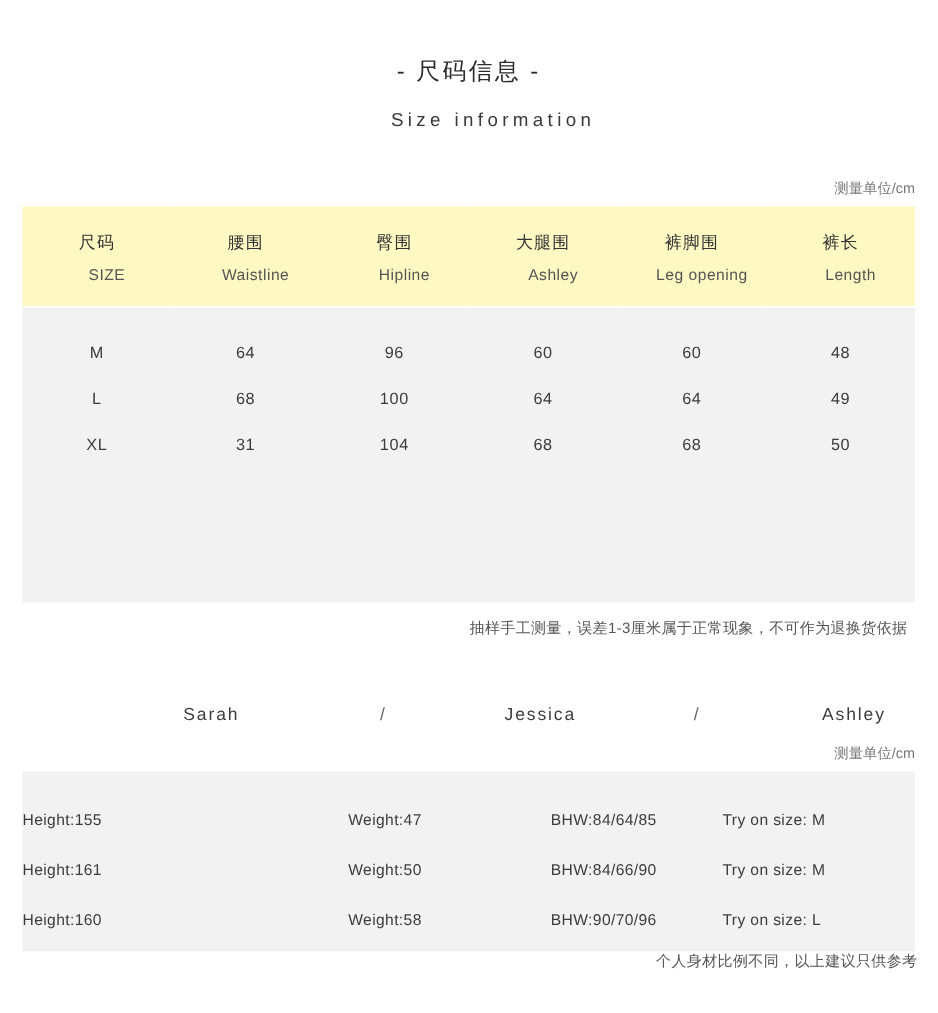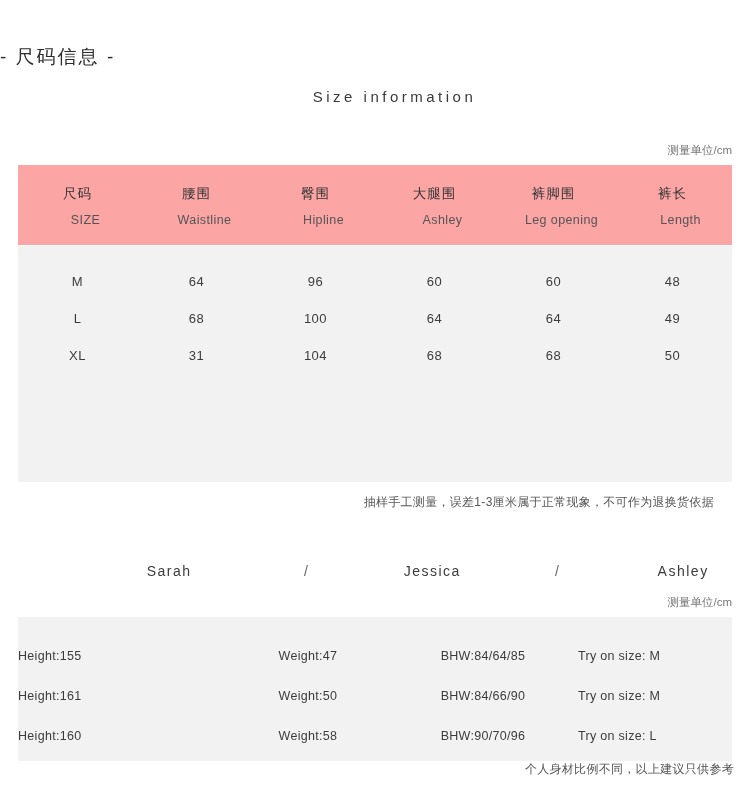--- a/index.html
+++ b/index.html
@@ -15,21 +15,21 @@
     overflow: hidden;
   }
   .page {
     position: relative;
     width: 750px;
     height: 810px;
   }
 
   
   .title-zh {
-    text-align: left;
+    text-align: center;
     font-size: 19px;
     letter-spacing: 2px;
     color: #2b2b2b;
     margin-top: 44px;
     font-weight: normal;
   }
   .title-en {
     text-align: center;
     font-size: 15px;
     letter-spacing: 3.5px;
@@ -50,21 +50,21 @@
 
   
   .size-table {
     width: 714px;
     margin: 0 18px;
     border-collapse: collapse;
     background: #f2f2f2;
     table-layout: fixed;
   }
   .size-table thead tr {
-    background: #fca5a5;
+    background: #fef9c3;
   }
   .size-table th {
     font-weight: normal;
     padding: 20px 0 18px 0;
     border-bottom: 1px solid #ffffff;
   }
   .size-table th .th-zh {
     display: block;
     font-size: 13.5px;
     color: #333333;
@@ -89,21 +89,21 @@
     padding-top: 28px;
   }
   .spacer-row td {
     height: 86px;
   }
 
   .note-1 {
     text-align: right;
     font-size: 12px;
     color: #555555;
-    padding-right: 36px;
+    padding-right: 24px;
     margin-top: 12px;
     letter-spacing: 0.3px;
   }
 
   
   .models-row {
     display: flex;
     align-items: flex-end;
     margin-top: 52px;
     padding: 0 18px;

